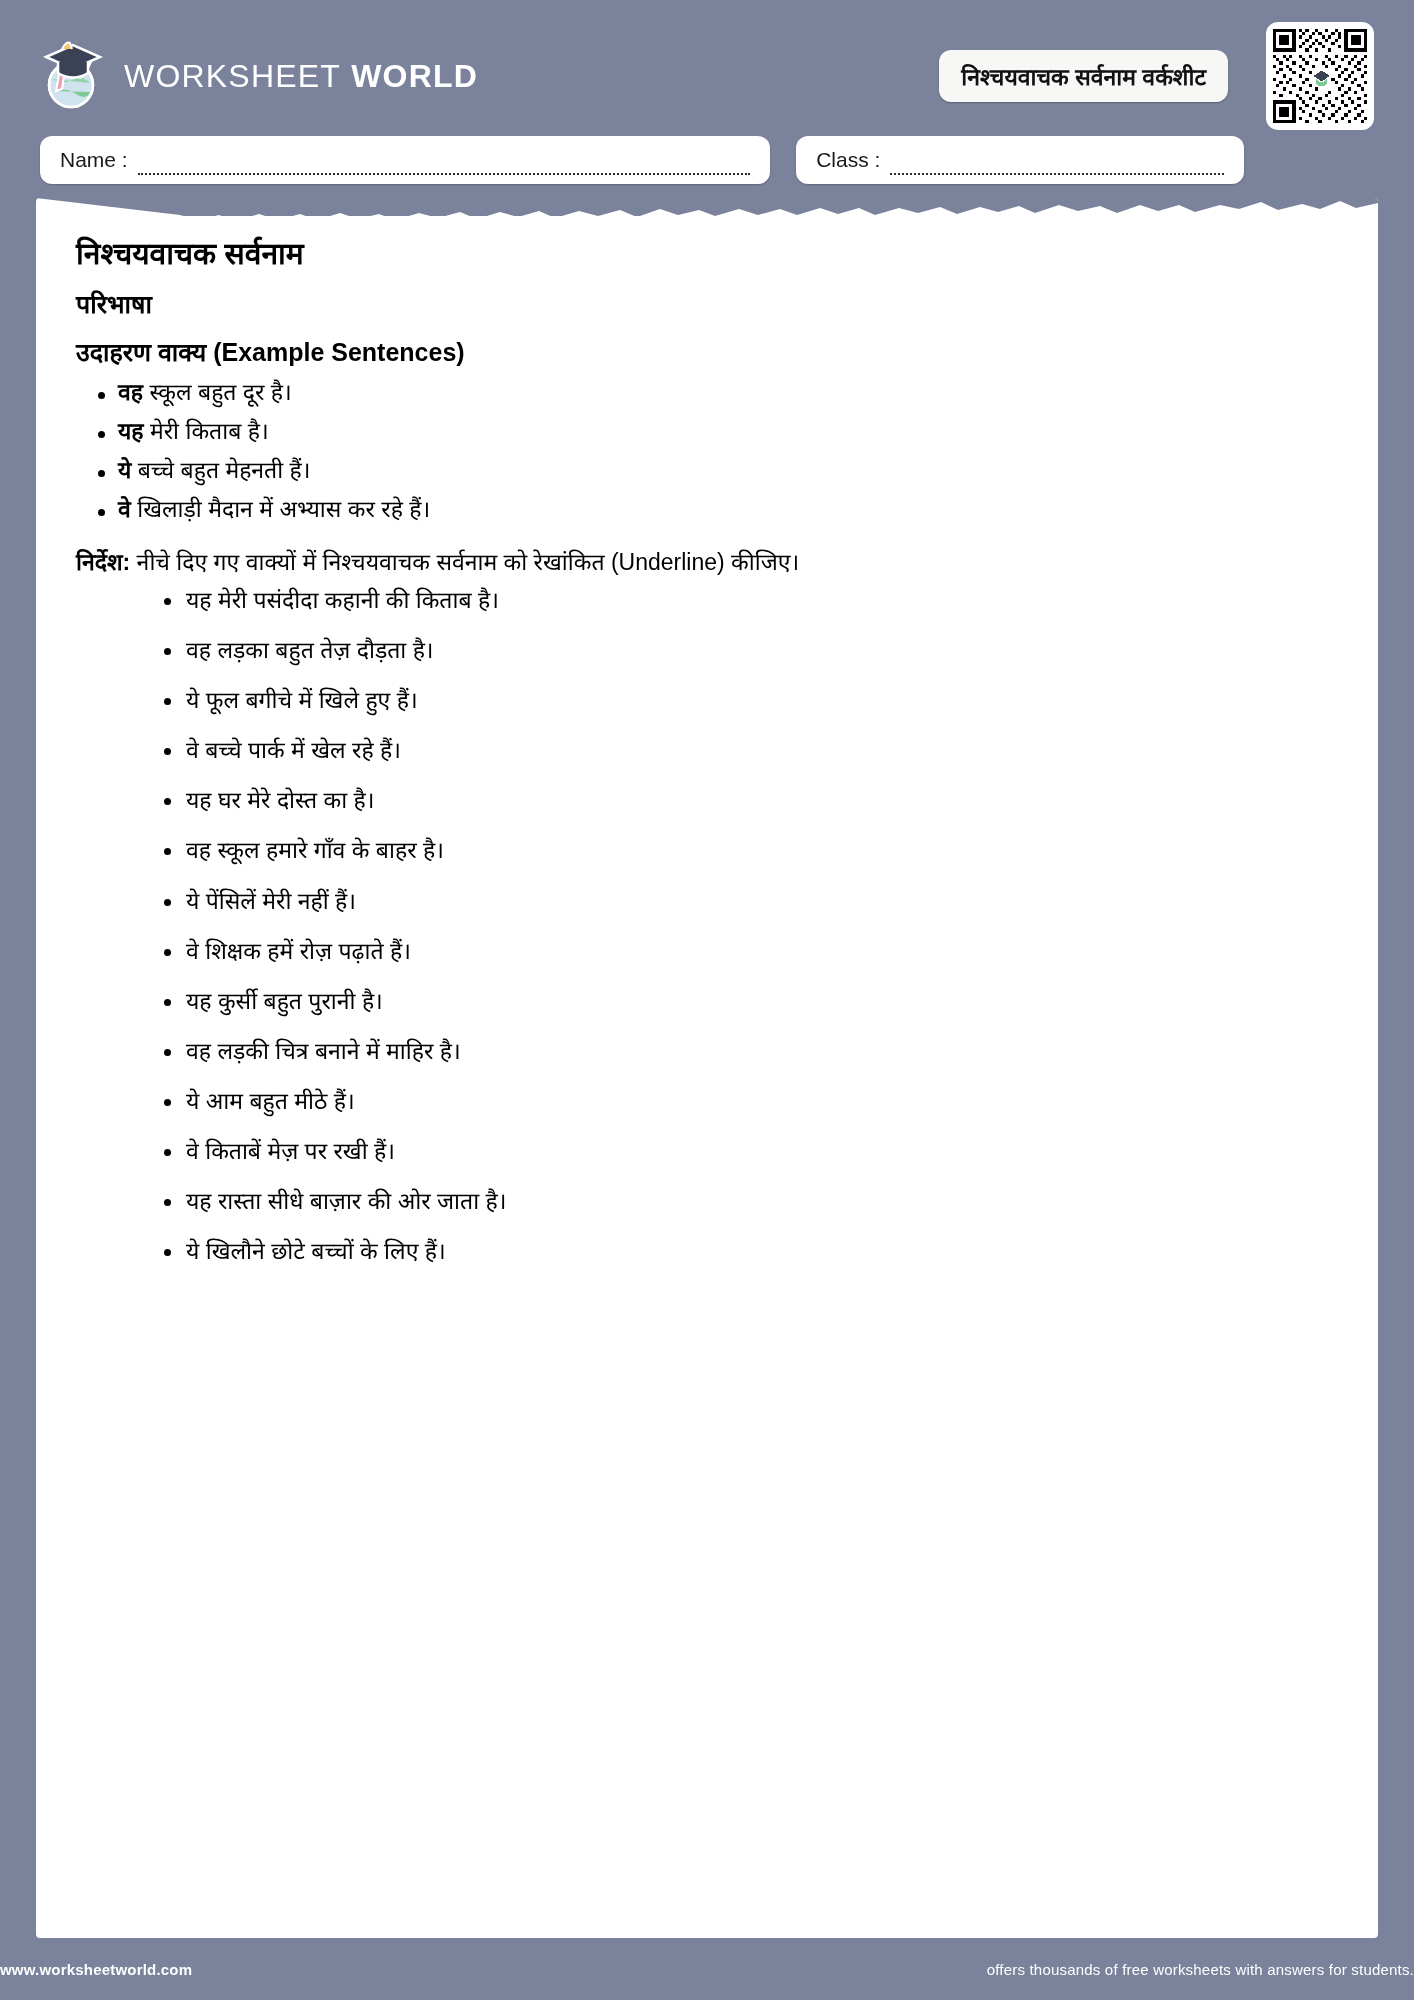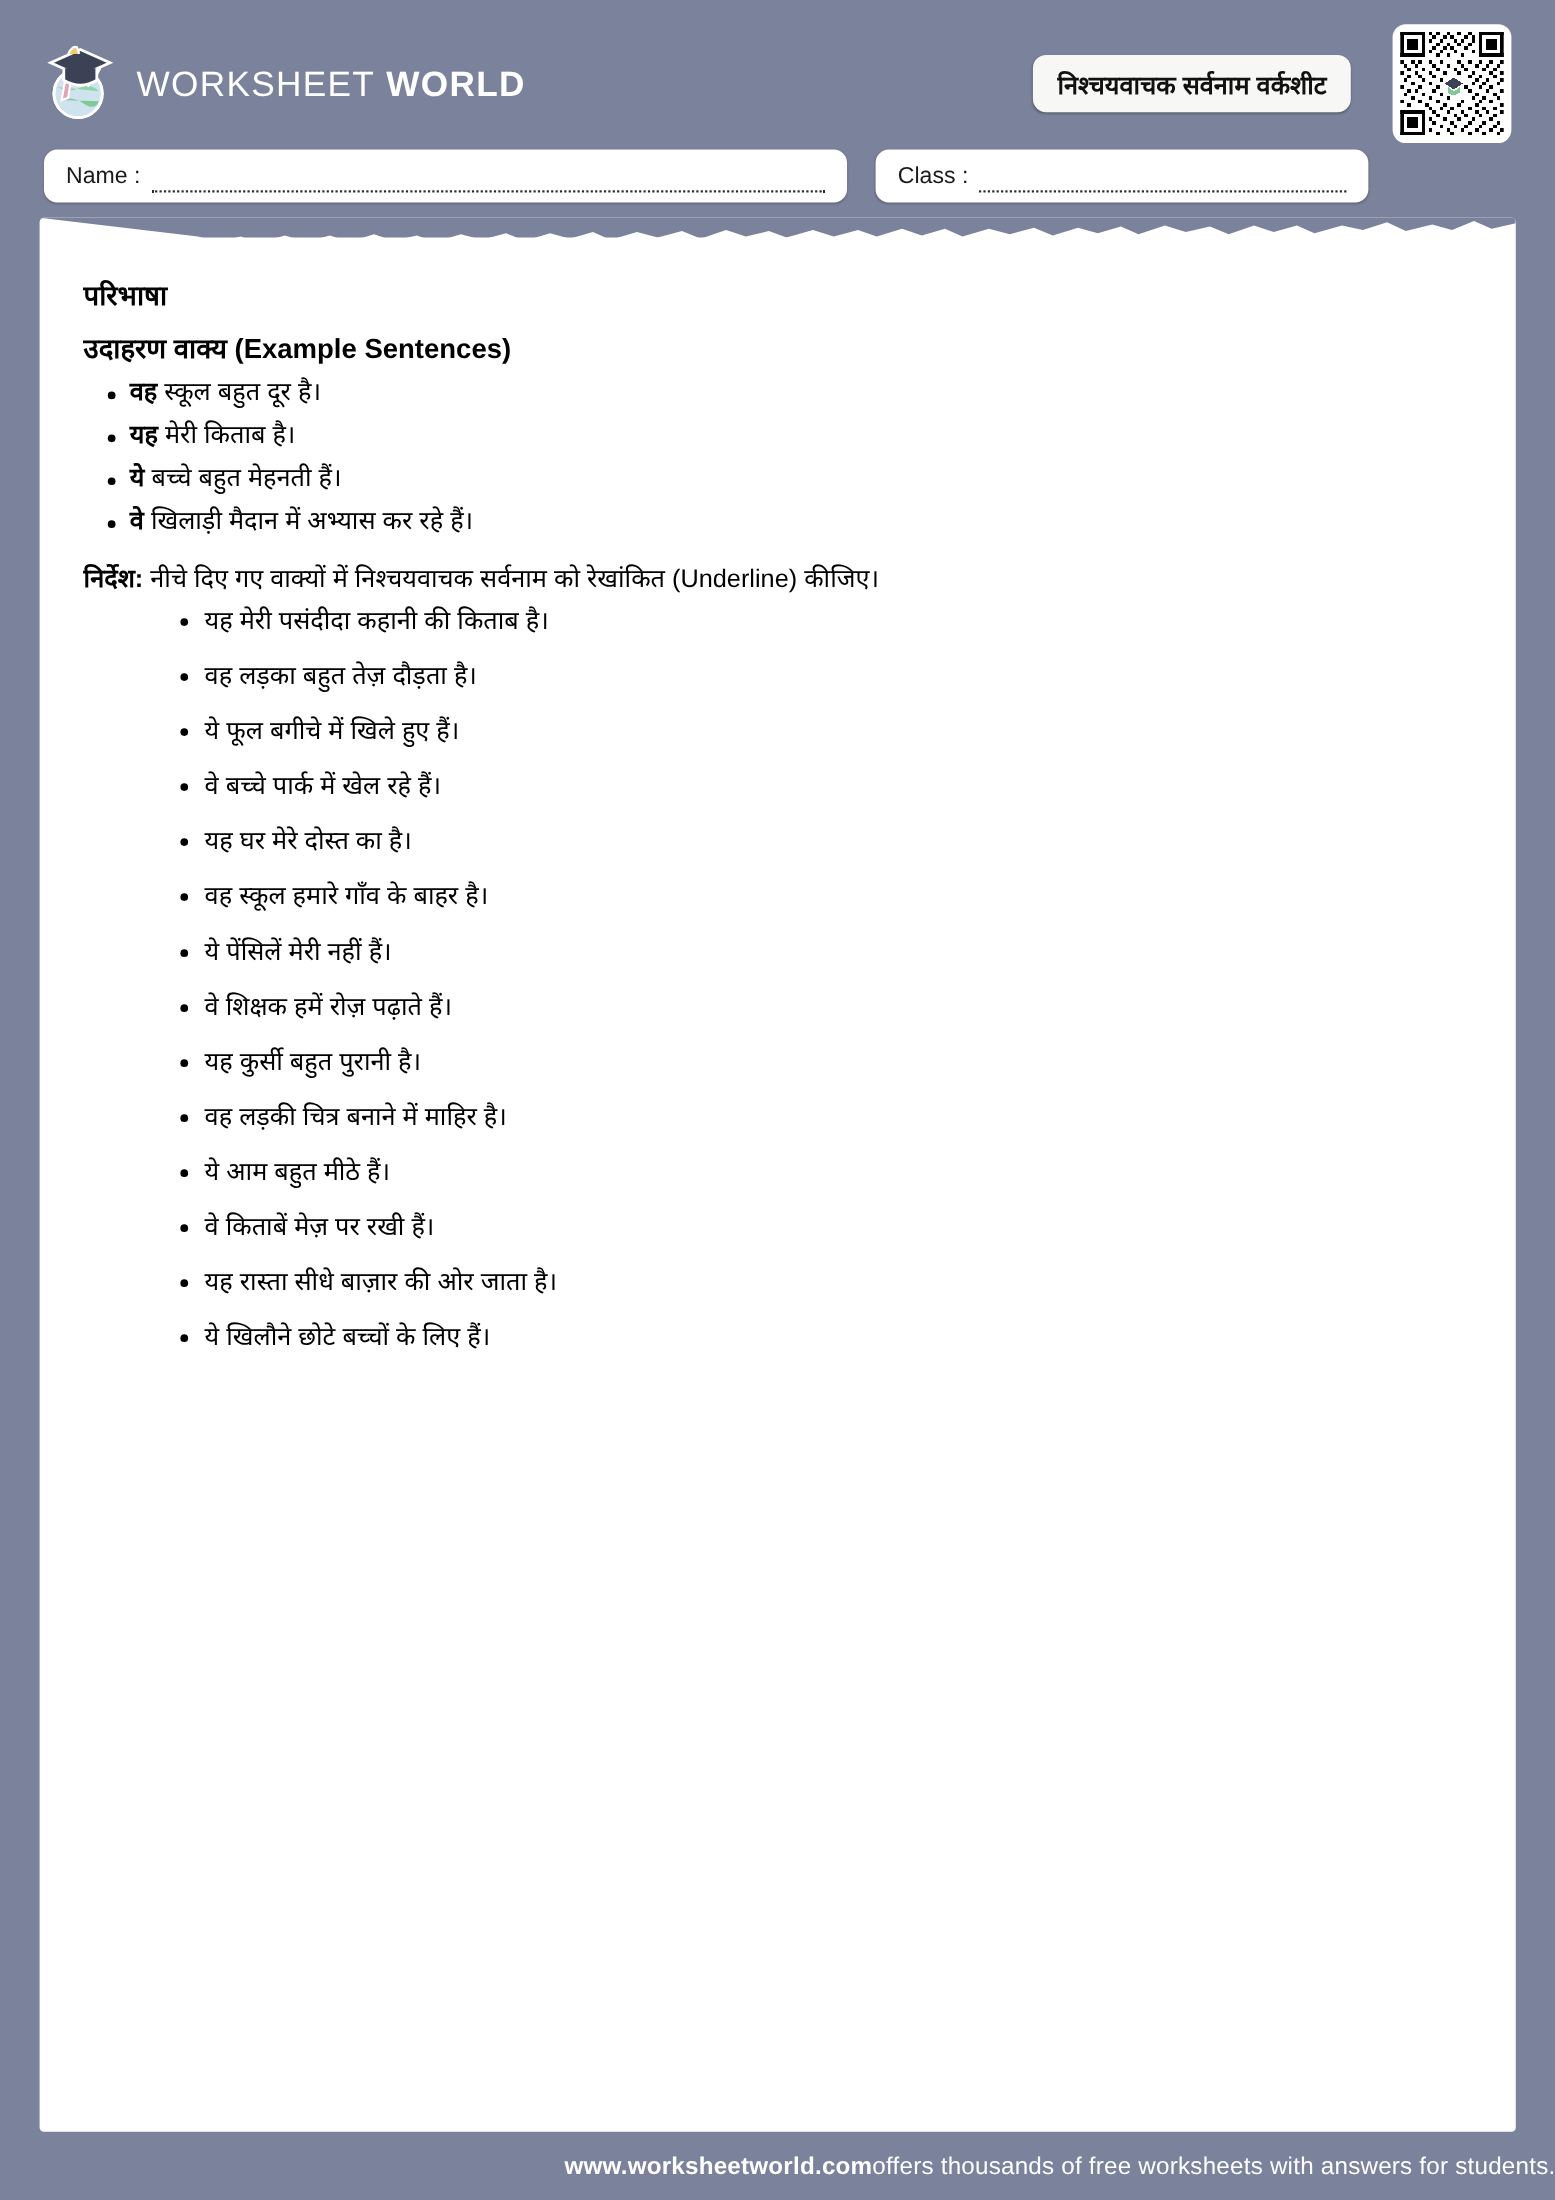--- a/index.html
+++ b/index.html
@@ -225,23 +225,23 @@
     background: #000;
     border-radius: 50%;
   }
 
   
   .footer {
     flex: 0 0 auto;
     height: 62px;
     display: flex;
     align-items: center;
-    justify-content: flex-end;
+    justify-content: space-between;
     color: #ffffff;
-    font-size: 22px;
+    font-size: 15px;
     letter-spacing: .2px;
   }
   .footer .dom { font-weight: bold; }
 </style>
 </head>
 <body>
 
 <div class="page">
 
   <div class="header">
@@ -481,20 +481,21 @@
 
   <div class="sheet-wrap">
     <div class="sheet">
 
       <svg class="torn-top" viewBox="0 0 1342 18" preserveAspectRatio="none">
         <path fill="#7b829b" d="M0,0 H1342 V5 l-22,5 -16,-7 -20,8 -18,-5 -24,6 -17,-8 -22,7 -19,-4 -25,7 -16,-7 -21,6 -18,-6 -23,8 -17,-7 -22,5 -19,-6 -24,8 -16,-7 -21,6 -18,-5 -23,7 -17,-7 -22,6 -19,-5 -24,7 -16,-7 -21,6 -18,-6 -23,7 -17,-6 -22,6 -19,-6 -24,7 -16,-6 -21,5 -18,-6 -23,8 -17,-7 -22,6 -19,-5 -24,7 -16,-7 -21,6 -18,-5 -23,7 -17,-7 -22,6 -19,-5 -24,7 -16,-6 -21,5 -18,-6 -23,7 -17,-6 -22,6 -19,-6 -24,7 -16,-6 -21,5 -18,-5 Z"></path>
       </svg>
 
       <div class="content">
 
+        <h1 class="section-title">निश्चयवाचक सर्वनाम</h1>
 
 
         <h2 class="sub-title">परिभाषा</h2>
 
 
         <h2 class="sub-title">उदाहरण वाक्य (Example Sentences)</h2>
 
         <ul class="bullets ex-list">
           <li>
             <span class="kw">वह</span><span> स्कूल बहुत दूर है।</span>

